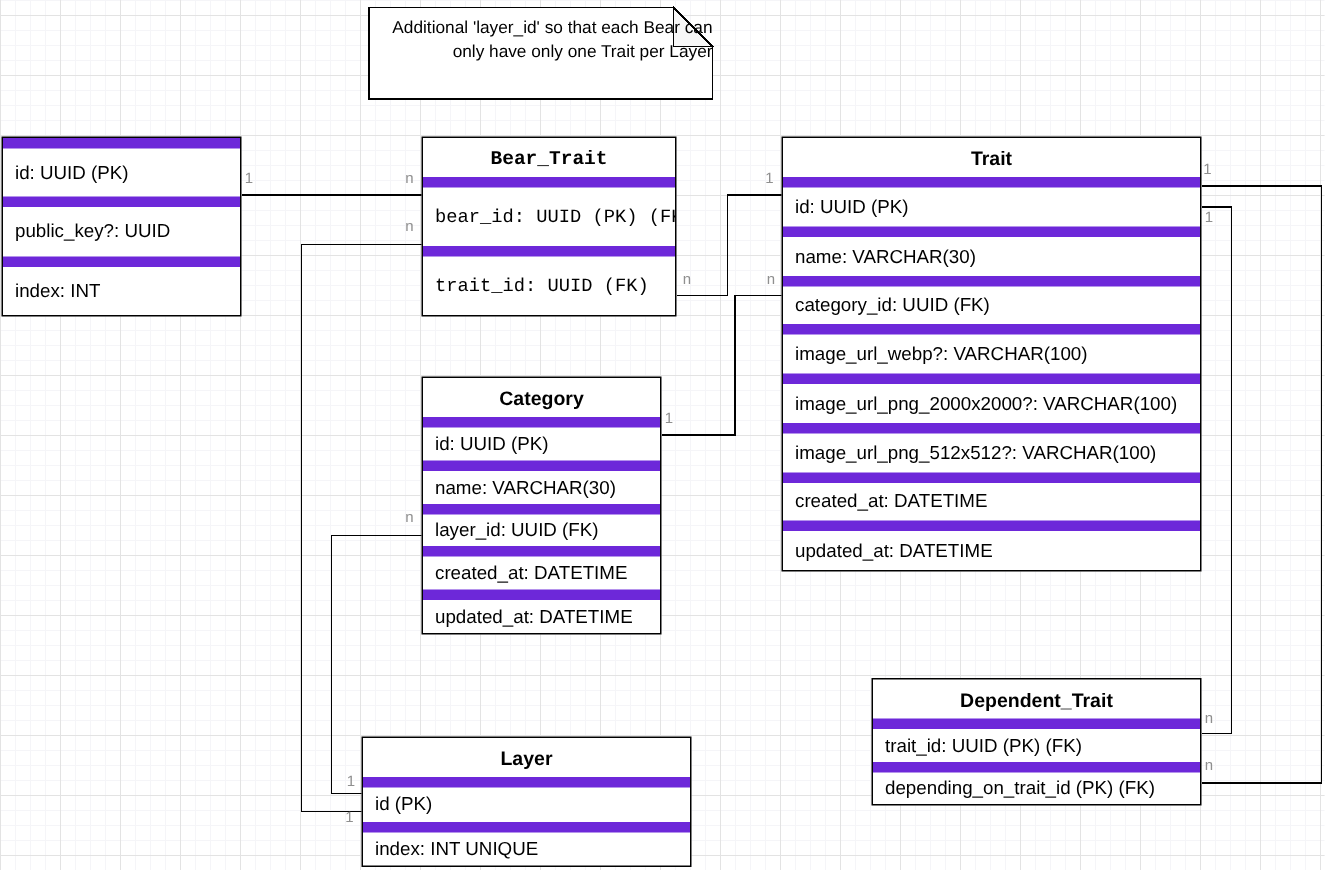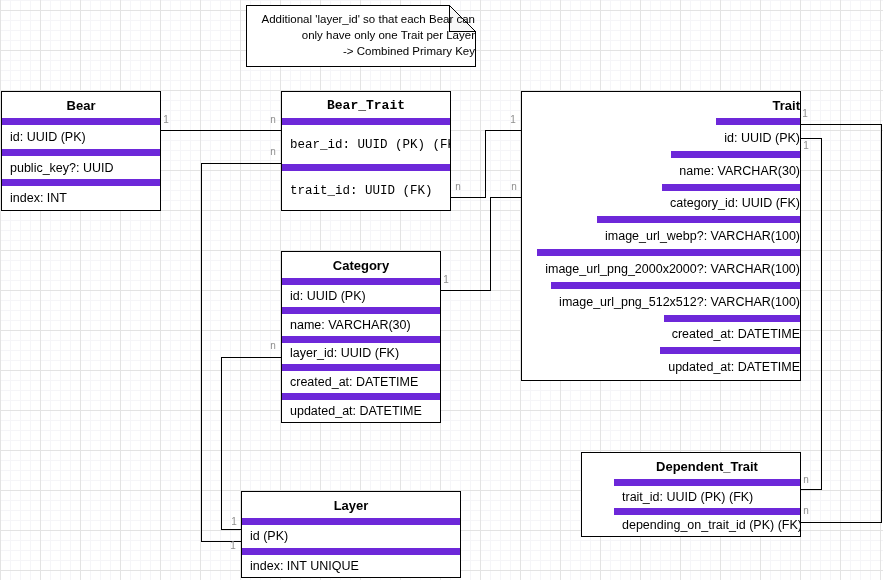--- a/index.html
+++ b/index.html
@@ -98,37 +98,35 @@
     <polyline points="451,197 485,197 485,130 521,130"></polyline>
     <polyline points="441,290 490,290 490,197 521,197"></polyline>
     <polyline points="281,357 221,357 221,529 241,529"></polyline>
     <polyline points="801,138 821,138 821,489 801,489"></polyline>
     <polyline points="801,124 881,124 881,522 801,522"></polyline>
   </svg>
 
   <div id="note-text">
     <div>Additional 'layer_id' so that each Bear can</div>
     <div>only have only one Trait per Layer</div>
-    <div>-&gt; Combined Primary Key</div>
   </div>
 
   <div class="erd-table" style="left:1px; top:91px; width:160px; height:120px;">
-    <div class="erd-header">Bear</div>
     <div class="erd-row">id: UUID (PK)</div>
     <div class="erd-row">public_key?: UUID</div>
     <div class="erd-row">index: INT</div>
   </div>
 
   <div class="erd-table" style="left:281px; top:91px; width:170px; height:120px;font-family:Liberation Mono, monospace;">
     <div class="erd-header">Bear_Trait</div>
     <div class="erd-row">bear_id: UUID (PK) (FK)</div>
     <div class="erd-row">trait_id: UUID (FK)</div>
   </div>
 
-  <div class="erd-table" style="left:521px; top:91px; width:280px; height:290px;align-items:flex-end;">
+  <div class="erd-table" style="left:521px; top:91px; width:280px; height:290px;">
     <div class="erd-header">Trait</div>
     <div class="erd-row">id: UUID (PK)</div>
     <div class="erd-row">name: VARCHAR(30)</div>
     <div class="erd-row">category_id: UUID (FK)</div>
     <div class="erd-row">image_url_webp?: VARCHAR(100)</div>
     <div class="erd-row">image_url_png_2000x2000?: VARCHAR(100)</div>
     <div class="erd-row">image_url_png_512x512?: VARCHAR(100)</div>
     <div class="erd-row">created_at: DATETIME</div>
     <div class="erd-row">updated_at: DATETIME</div>
   </div>
@@ -141,21 +139,21 @@
     <div class="erd-row">created_at: DATETIME</div>
     <div class="erd-row">updated_at: DATETIME</div>
   </div>
 
   <div class="erd-table" style="left:241px; top:491px; width:220px; height:87px;">
     <div class="erd-header">Layer</div>
     <div class="erd-row">id (PK)</div>
     <div class="erd-row">index: INT UNIQUE</div>
   </div>
 
-  <div class="erd-table" style="left:581px; top:452px; width:220px; height:85px;padding-left:32px;">
+  <div class="erd-table" style="left:581px; top:452px; width:220px; height:85px;">
     <div class="erd-header">Dependent_Trait</div>
     <div class="erd-row">trait_id: UUID (PK) (FK)</div>
     <div class="erd-row">depending_on_trait_id (PK) (FK)</div>
   </div>
 
   <span class="mult" style="left:166px; top:120px;">1</span>
   <span class="mult" style="left:273px; top:120px;">n</span>
 
   <span class="mult" style="left:273px; top:152px;">n</span>
   <span class="mult" style="left:233px; top:546px;">1</span>

